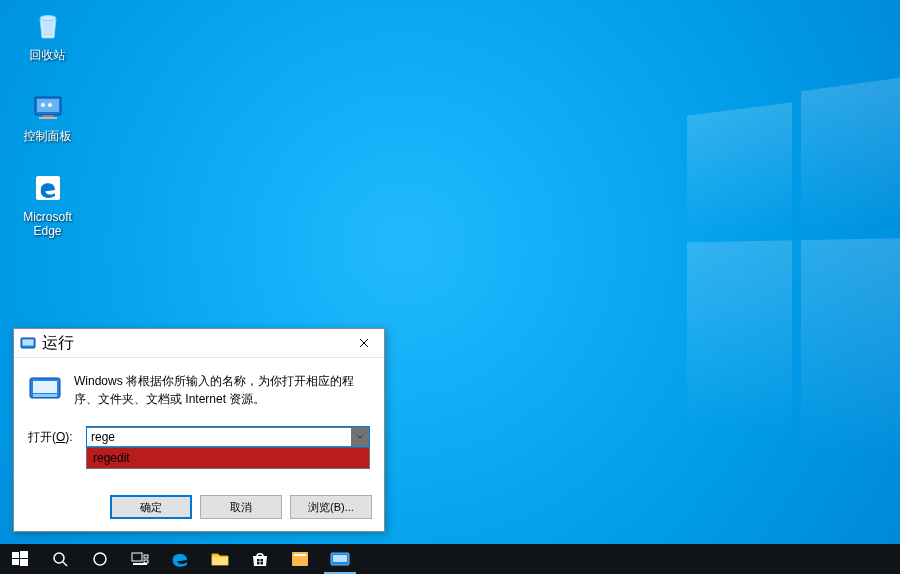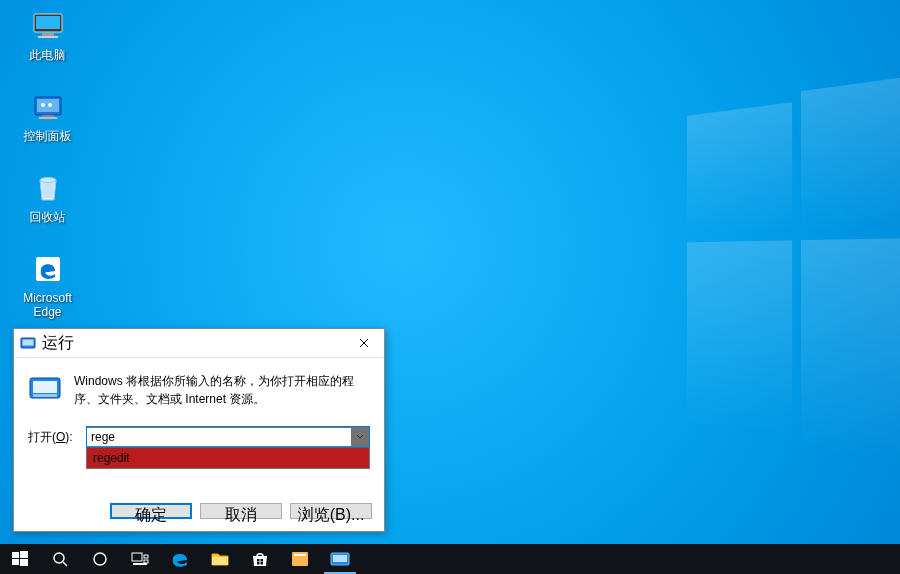--- a/index.html
+++ b/index.html
@@ -169,22 +169,22 @@
 
   .run-buttons {
     position: absolute;
     right: 12px;
     bottom: 12px;
     display: flex;
     gap: 8px;
   }
   .run-buttons button {
     width: 82px;
-    height: 16px;
-    font-size: 16px;
+    height: 24px;
+    font-size: 11px;
     font-family: inherit;
     background: #e1e1e1;
     border: 1px solid #adadad;
     cursor: pointer;
   }
   .run-buttons button.default {
     border: 1px solid #0078d7;
     box-shadow: inset 0 0 0 1px #0078d7;
   }
 
@@ -221,55 +221,44 @@
 
   <div class="logo-rays">
     <div class="pane" style="left:0; top:60px; width:130px; height:130px;"></div>
     <div class="pane" style="left:140px; top:50px; width:130px; height:140px;"></div>
     <div class="pane" style="left:0; top:200px; width:130px; height:200px;"></div>
     <div class="pane" style="left:140px; top:200px; width:130px; height:210px;"></div>
   </div>
 
   <div class="desktop-icons">
 
+
     <div class="dicon">
       <div class="glyph">
         <svg width="40" height="40" viewBox="0 0 40 40">
-          <rect x="6" y="8" width="28" height="18" rx="1" fill="#3a3a3a" stroke="#cfd8dc"></rect>
-          <rect x="8" y="10" width="24" height="13" fill="#29b6f6"></rect>
-          <rect x="14" y="27" width="12" height="3" fill="#9e9e9e"></rect>
-          <rect x="10" y="30" width="20" height="2" fill="#cfcfcf"></rect>
-        </svg>
-      </div>
-      <div class="label">此电脑</div>
+          <path d="M12 12 L28 12 L26 32 L14 32 Z" fill="#e3f2fd" stroke="#90caf9"></path>
+          <path d="M14 12 L26 12 L25 30 L15 30 Z" fill="#bbdefb" opacity="0.8"></path>
+          <ellipse cx="20" cy="12" rx="8" ry="2.5" fill="#cfe8fb" stroke="#90caf9"></ellipse>
+        </svg>
+      </div>
+      <div class="label">回收站</div>
     </div>
 
     <div class="dicon">
       <div class="glyph">
         <svg width="40" height="40" viewBox="0 0 40 40">
           <rect x="7" y="10" width="26" height="18" rx="1" fill="#1976d2" stroke="#0d47a1"></rect>
           <rect x="9" y="12" width="22" height="13" fill="#64b5f6"></rect>
           <circle cx="15" cy="18" r="2" fill="#fff"></circle>
           <circle cx="22" cy="18" r="2" fill="#fff"></circle>
           <rect x="14" y="28" width="12" height="2" fill="#888"></rect>
           <rect x="11" y="30" width="18" height="2" fill="#bbb"></rect>
         </svg>
       </div>
       <div class="label">控制面板</div>
-    </div>
-
-    <div class="dicon">
-      <div class="glyph">
-        <svg width="40" height="40" viewBox="0 0 40 40">
-          <path d="M12 12 L28 12 L26 32 L14 32 Z" fill="#e3f2fd" stroke="#90caf9"></path>
-          <path d="M14 12 L26 12 L25 30 L15 30 Z" fill="#bbdefb" opacity="0.8"></path>
-          <ellipse cx="20" cy="12" rx="8" ry="2.5" fill="#cfe8fb" stroke="#90caf9"></ellipse>
-        </svg>
-      </div>
-      <div class="label">回收站</div>
     </div>
 
     <div class="dicon">
       <div class="glyph">
         <svg width="40" height="40" viewBox="0 0 40 40">
           <rect x="8" y="8" width="24" height="24" rx="2" fill="#fff"></rect>
           <path d="M13 24 C13 15 27 15 27 22 L17 22 C17 27 24 28 27 25 L27 28 C20 32 11 30 13 20 C14 14 27 13 27 22" fill="#0078d7"></path>
         </svg>
       </div>
       <div class="label" style="white-space:pre-line;">Microsoft

